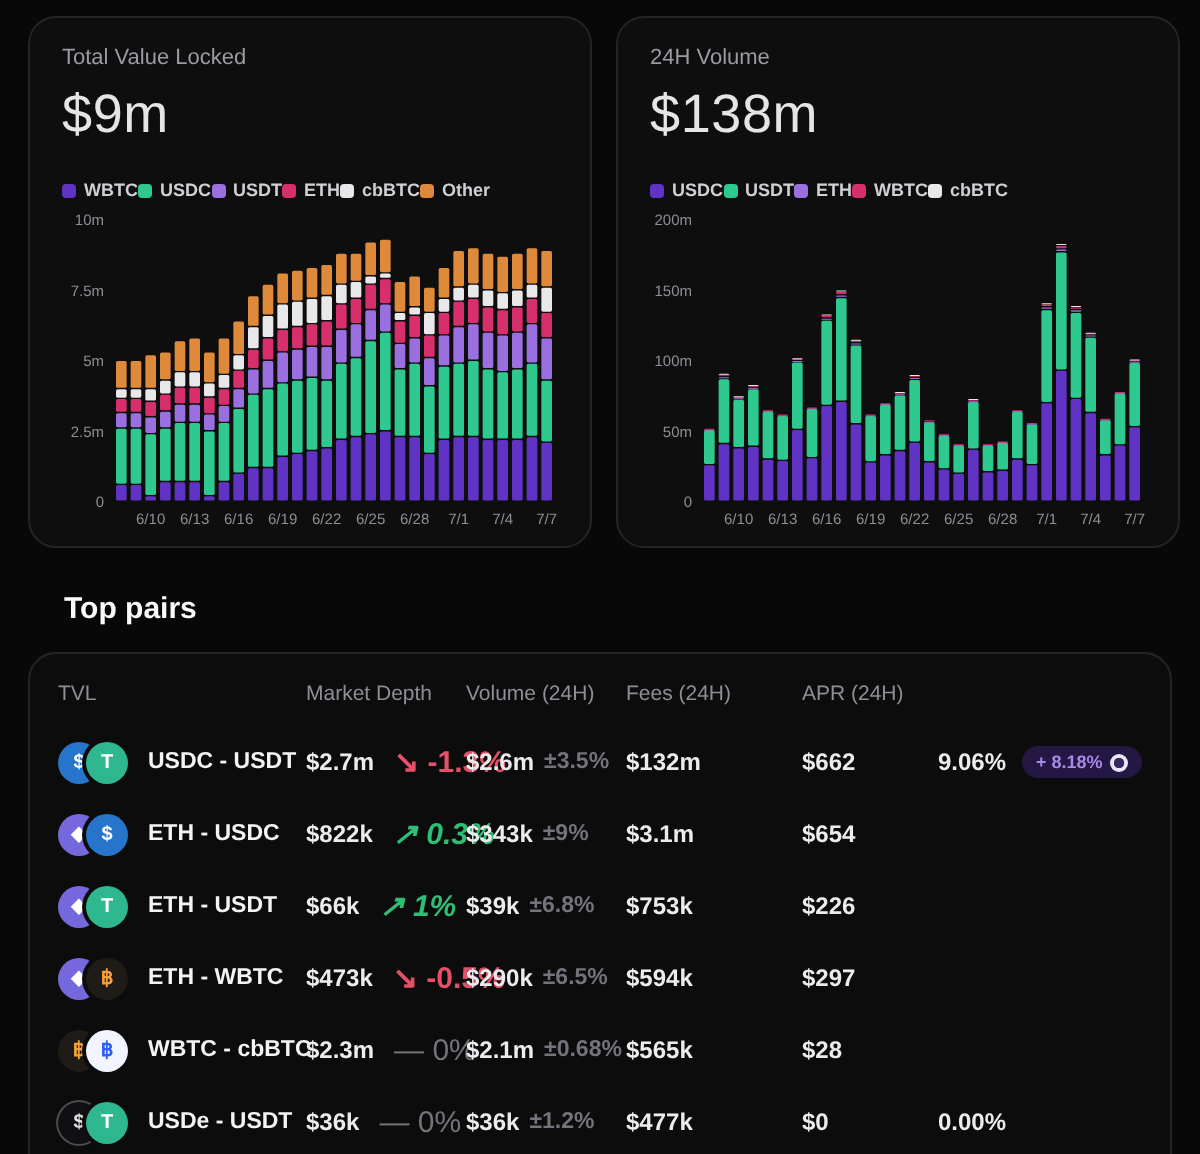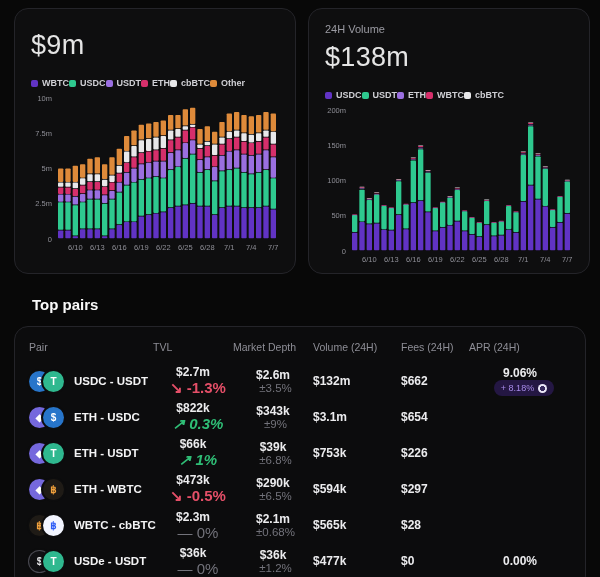--- a/index.html
+++ b/index.html
@@ -38,42 +38,43 @@
   .trow { height:36px; }
   .pair { display:flex; align-items:center; }
   .coin {
     width:21px; height:21px; border-radius:50%;
     display:flex; align-items:center; justify-content:center;
     font-size:10px; font-weight:700; box-shadow:0 0 0 2px #0c0c0d; flex:none;
   }
   .coin + .coin { margin-left:-7px; }
   .pair-name { margin-left:10px; font-size:11.5px; font-weight:700; white-space:nowrap; }
   .val { font-size:12px; font-weight:600; color:#ececee; white-space:nowrap; }
-  .sub { font-size:11.5px; font-weight:400; color:#73737b; margin-left:5px; }
-  .cell { display:flex; align-items:center;flex-direction:column; }
+  .sub { font-size:11.5px; font-weight:700; color:#73737b; margin-left:5px; }
+  .cell { display:flex; align-items:center; }
   .chg { margin-left:10px; font-size:15px; font-weight:600; white-space:nowrap; }
   .chg.up { color:#2fbe76;font-style:italic; }
   .chg.down { color:#e54f68; }
   .chg.flat { color:#73737b; font-weight:400; }
   .apr-badge {
     display:inline-flex; align-items:flex-end; gap:4px;
     background:#241743; color:#a78ae8;
     border-radius:999px; padding:3px 7px;
-    font-size:9px; font-weight:400; margin-left:8px; white-space:nowrap;
+    font-size:9px; font-weight:700; margin-left:8px; white-space:nowrap;
   }
   .badge-coin {
     width:9px; height:9px; border-radius:50%; flex:none;
     background:radial-gradient(circle at 50% 50%, #382a5e 0 40%, #eae6f7 41%);
   }
 </style>
 </head>
 <body>
 
 <div class="cards">
   <div class="card">
+    <div class="card-label">Total Value Locked</div>
     <div class="card-value">$9m</div>
     <div class="legend">
         <span class="legend-item">
           <span class="swatch" style="background: rgb(97, 51, 196);"></span>
           <span>WBTC</span>
         </span>
         <span class="legend-item">
           <span class="swatch" style="background: rgb(46, 201, 143);"></span>
           <span>USDC</span>
         </span>
@@ -469,21 +470,20 @@
         <text x="220.33" y="158" text-anchor="middle" fill="#8e8e96" font-size="7.5">7/4</text>
         <text x="242.33" y="158" text-anchor="middle" fill="#8e8e96" font-size="7.5">7/7</text>
       </svg>
   </div>
 </div>
 
 <div class="section-title">Top pairs</div>
 
 <div class="table">
   <div class="thead">
-      <span>Pair</span>
       <span>TVL</span>
       <span>Market Depth</span>
       <span>Volume (24H)</span>
       <span>Fees (24H)</span>
       <span>APR (24H)</span>
     </div>
   <div>
       <div class="trow">
         <div class="pair">
           <span class="coin" style="background: rgb(39, 117, 202); color: rgb(255, 255, 255);">$</span>

